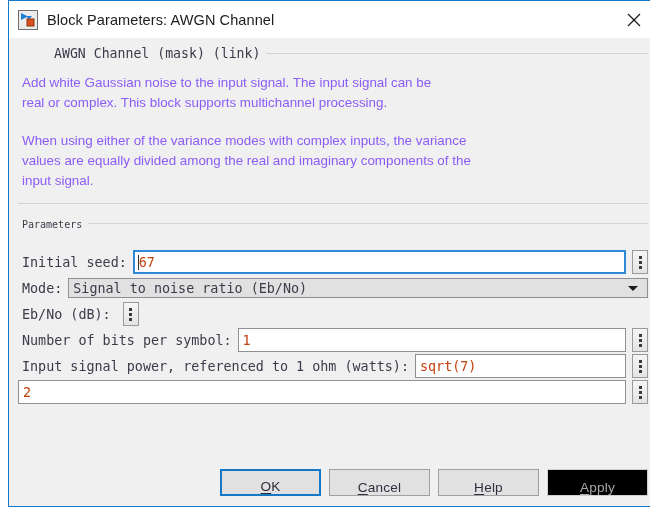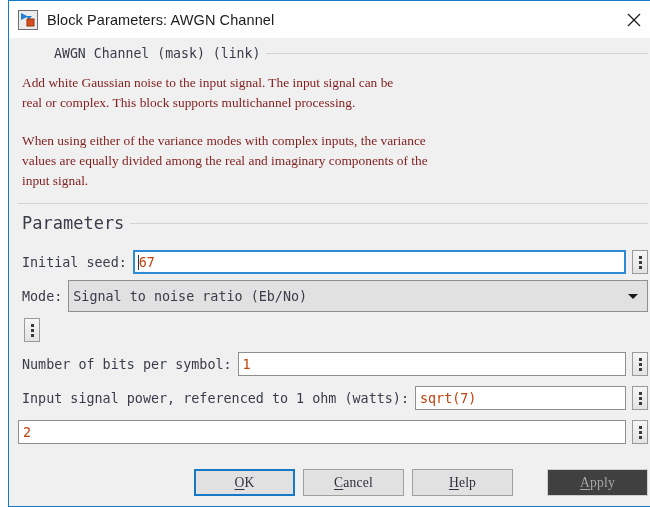--- a/index.html
+++ b/index.html
@@ -108,41 +108,41 @@
     margin-left: 32px;
   }
   .desc-legend-wrap .desc-legend { position: relative; z-index: 1; padding-right: 6px;}
   .desc-left-tick {
     position: absolute;
     left: 0; top: 9px;
     width: 4px; height: 1px;
     background: #d3d3d3;
   }
   .desc-para {
-    font-family: Liberation Serif, serif;
+    font-family: Liberation Sans, sans-serif;
     font-size: 13.4px;
-    color: #7f1d1d;
+    color: #8b5cf6;
     line-height: 20px;
     margin: 10px 0 0 4px;
     white-space: pre-wrap;
   }
   .desc-para.second { margin-top: 18px; }
 
   
   .params-group {
     position: relative;
     margin-top: 10px;
   }
   .params-legend-wrap {
     position: relative;
     height: 19px;
   }
   .params-legend {
     font-family: "DejaVu Sans Mono", monospace;
-    font-size: 17px;
+    font-size: 10px;
     color: #3b3b4a;
     line-height: 18px;
     padding: 0 6px 0 4px;
     position: relative;
     z-index: 1;
     display: inline-block;
     background: #f0f0f0;
   }
   .params-rule {
     position: absolute;
@@ -150,21 +150,21 @@
     height: 1px;
     background: #d3d3d3;
     z-index: 0;
   }
 
   
   .row {
     display: flex;
     align-items: center;
     height: 26px;
-    margin-top: 8px;
+    margin-top: 0;
   }
   .row.first { margin-top: 16px; }
   .row-label {
     font-family: "DejaVu Sans Mono", monospace;
     font-size: 13.4px;
     color: #3b3b4a;
     white-space: nowrap;
     padding-left: 4px;
     flex: 0 0 auto;
     margin-right: 6px;
@@ -213,21 +213,21 @@
     display: block;
     width: 3px;
     height: 3px;
     background: #3a3a3a;
     margin: 1px 0;
   }
 
   
   .dropdown {
     flex: 1 1 auto;
-    height: 32px;
+    height: 20px;
     box-sizing: border-box;
     background: #e1e1e1;
     border: 1px solid #8f8f8f;
     display: flex;
     align-items: center;
     padding: 0 4px;
     cursor: default;
     overflow: hidden;
   }
   .dropdown-text {
@@ -255,37 +255,36 @@
     display: flex;
     justify-content: flex-end;
     gap: 8px;
   }
   .btn {
     width: 101px;
     height: 27px;
     box-sizing: border-box;
     background: #e1e1e1;
     border: 1px solid #a0a0a0;
-    font-family: Liberation Serif, serif;
+    font-family: Liberation Sans, sans-serif;
     font-size: 13.6px;
     color: #2f2f3d;
     display: flex;
-    align-items: center;
+    align-items: flex-end;
     justify-content: center;
     cursor: default;
     letter-spacing: 0.2px;
   }
   .btn.default {
     border: 2px solid #1579c8;
   }
   .btn.disabled {
     color: #a6a6a6;
-    background: #404040;
+    background: #000000;
     border-color: #cfcfcf;
-    margin-left: 26px;
   }
   .btn u { text-underline-offset: 2px; }
 </style>
 </head>
 <body>
 
 <div class="window">
 
   <div class="titlebar">
     <div class="title-icon">
@@ -342,20 +341,21 @@
 
       <div class="row">
         <span class="row-label">Mode:</span>
         <div class="dropdown">
           <span class="dropdown-text">Signal to noise ratio  (Eb/No)</span>
           <span class="dropdown-arrow"></span>
         </div>
       </div>
 
       <div class="row">
+        <span class="row-label">Eb/No  (dB):</span>
         <div class="dots-btn">
             <i></i>
             <i></i>
             <i></i>
           </div>
       </div>
 
       <div class="row">
         <span class="row-label">Number of bits per symbol:</span>
         <div class="field">

